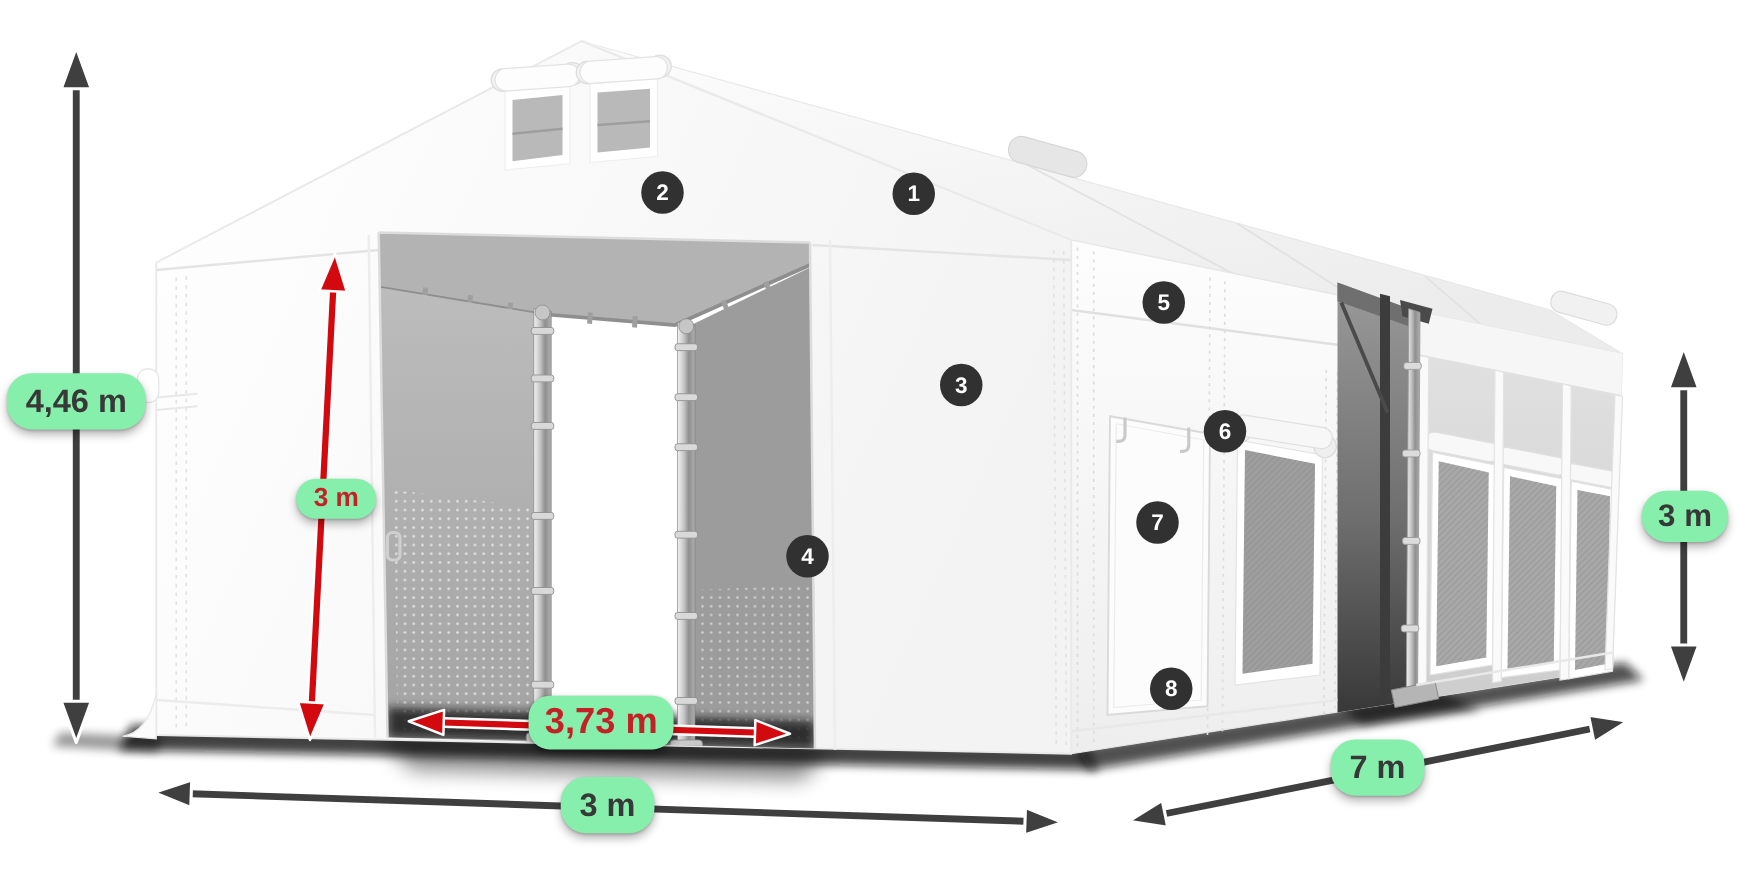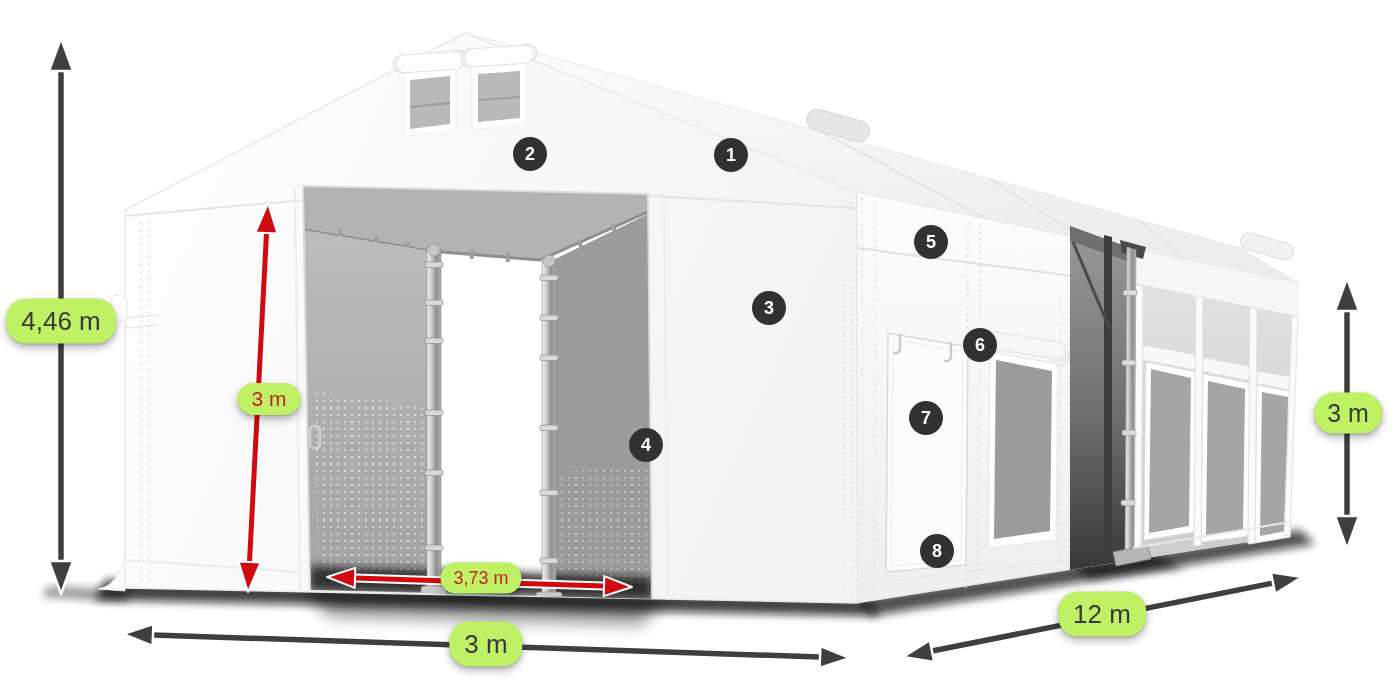--- a/index.html
+++ b/index.html
@@ -17,28 +17,28 @@
   }
   #tent-svg{position:absolute;left:0;top:0;}
   .marker{
     position:absolute;width:34px;height:34px;border-radius:50%;
     background:var(--marker-background,#313131);color:var(--marker-text,#fff);
     display:flex;align-items:center;justify-content:center;
     font-weight:bold;font-size:18px;line-height:1;user-select:none;
   }
   .pill{
     position:absolute;transform:translate(-50%,-50%);
-    background:#bef264;border-radius:20px;white-space:nowrap;
+    background:#86efac;border-radius:20px;white-space:nowrap;
     box-shadow:0 4px 8px rgba(0,0,0,.30), 0 1px 2px rgba(0,0,0,.18);
-    font-weight:normal;color:var(--label-dark-text,#383838);
+    font-weight:bold;color:var(--label-dark-text,#383838);
     display:flex;align-items:center;justify-content:center;
   }
   .pill.dark{font-size:26px;padding:7px 15px;}
   .pill.red{color:var(--label-red-text,#c42127);}
-  .pill.red.big{font-size:18px;padding:5px 13px;border-radius:17px;}
+  .pill.red.big{font-size:29px;padding:5px 13px;border-radius:17px;}
   .pill.red.small{font-size:21px;padding:4px 14px;border-radius:16px;}
   .pill.side{font-size:25px;padding:6px 13px;}
   .arrow-dark-line{stroke:var(--dimension-dark,#3f3f3f);}
   .arrow-dark-head{fill:var(--dimension-dark,#3f3f3f);}
   .arrow-red-line{stroke:var(--dimension-red,#d20a0f);}
   .arrow-red-head{fill:var(--dimension-red,#d20a0f);}
 </style>
 </head>
 <body>
 
@@ -322,16 +322,16 @@
   <div class="marker" style="left:629px;top:428px;">4</div>
   <div class="marker" style="left:914px;top:225px;">5</div>
   <div class="marker" style="left:963px;top:328px;">6</div>
   <div class="marker" style="left:909px;top:401px;">7</div>
   <div class="marker" style="left:920px;top:534px;">8</div>
 
   <div class="pill dark" style="left:61px;top:321px;">4,46 m</div>
   <div class="pill red small" style="left:269px;top:399px;">3 m</div>
   <div class="pill red big" style="left:481px;top:578px;">3,73 m</div>
   <div class="pill dark" style="left:486px;top:644px;">3 m</div>
-  <div class="pill dark" style="left:1102px;top:614px;">12 m</div>
+  <div class="pill dark" style="left:1102px;top:614px;">7 m</div>
   <div class="pill side" style="left:1348px;top:413px;">3 m</div>
 
 </div>
 
 </body></html>

